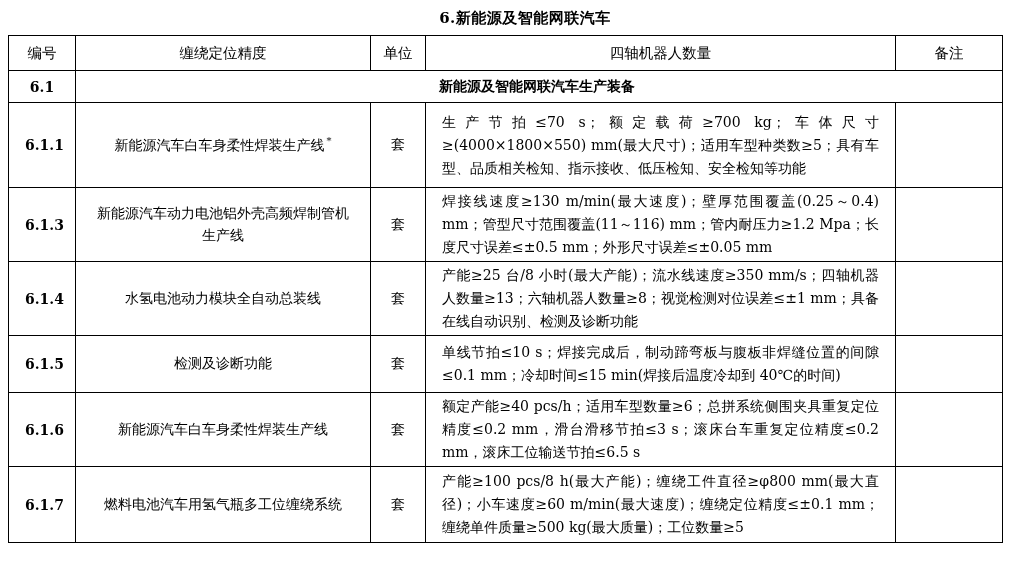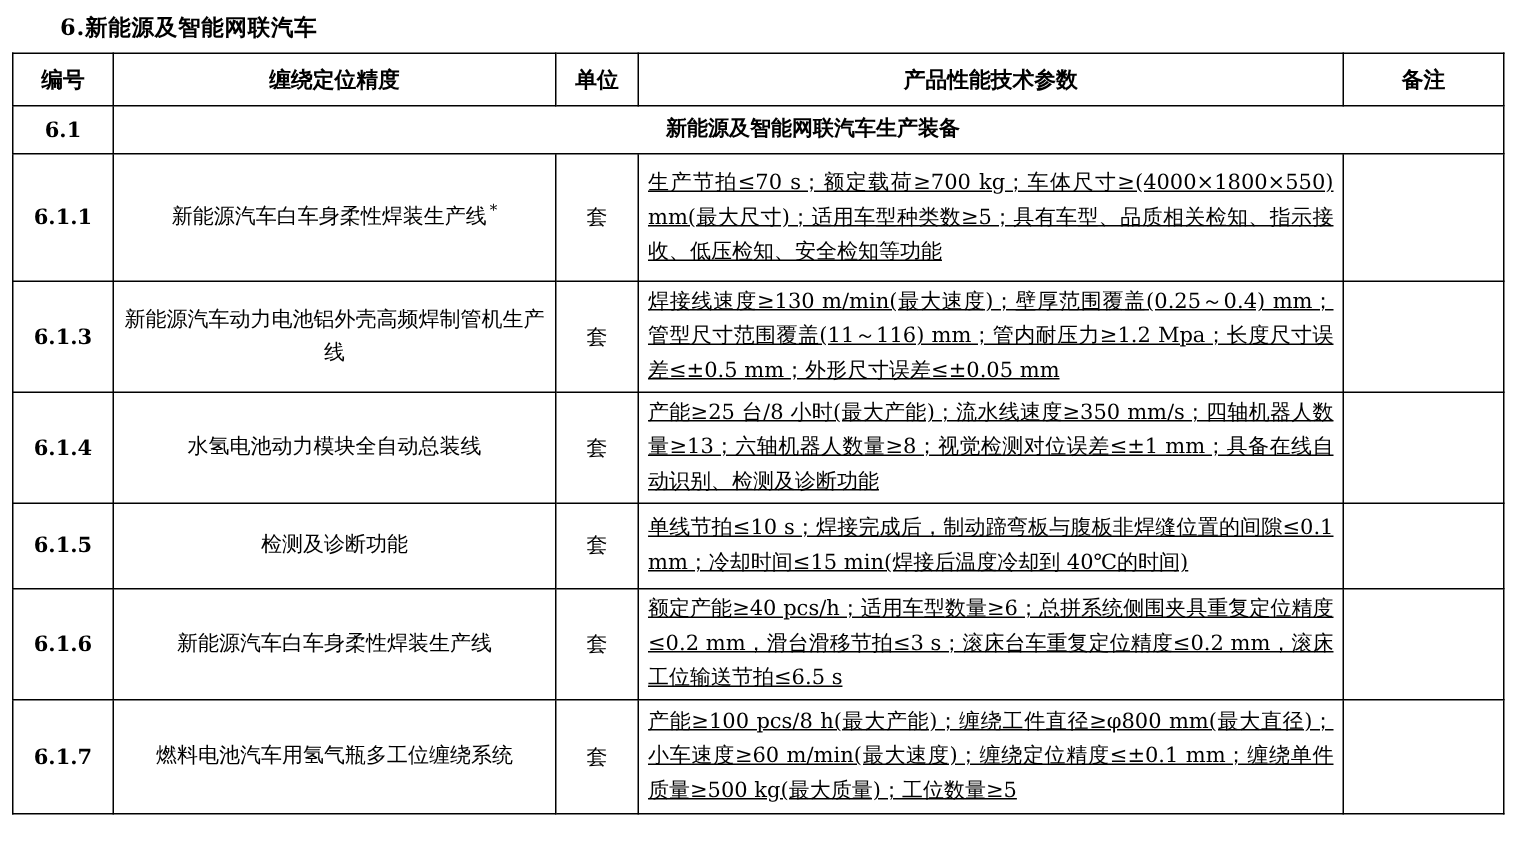--- a/index.html
+++ b/index.html
@@ -9,49 +9,49 @@
     background: #ffffff;
     color: #000000;
     font-family: "DejaVu Serif", "Liberation Serif", serif;
     overflow: hidden;
   }
   .doc-title {
     font-weight: bold;
     font-size: 15px;
     margin: 9px 0 7px 40px;
     letter-spacing: 0.5px;
+    text-align: center;
   }
   table.spec-table {
     border-collapse: collapse;
     table-layout: fixed;
     margin-left: 8px;
     width: 994px;
   }
   .spec-table td, .spec-table th {
     border: 1px solid #000000;
-    padding: 2px 6px;
+    padding: 2px 16px;
     font-size: 14px;
     vertical-align: middle;
     overflow: hidden;
   }
   .spec-table th {
-    font-weight: bold;
+    font-weight: normal;
     text-align: center;
     font-size: 14.5px;
     padding: 6px 4px;
   }
   .cell-id   { text-align: center; font-size: 13.5px; font-weight: bold; }
   .cell-name { text-align: center; padding-left: 10px; line-height: 1.55; }
   .cell-unit { text-align: center; }
   .cell-params {
     text-align: justify;
     text-justify: inter-ideograph;
     line-height: 23px;
     padding: 3px 8px 3px 8px;
-    text-decoration: underline;
   }
   .cell-remark { }
   .section-row td { font-weight: bold; }
   .section-row .cell-name { padding-left: 12px; }
   sup.star { font-size: 10px; vertical-align: super; margin-left: 2px; }
 </style>
 </head>
 <body>
 
 <div class="doc-title">6.新能源及智能网联汽车</div>
@@ -63,21 +63,21 @@
       <col style="width:55px">
       <col style="width:470px">
       <col style="width:107px">
   </colgroup>
 
   <tbody>
       <tr style="height:35px">
     <th>编号</th>
     <th>缠绕定位精度</th>
     <th>单位</th>
-    <th>产品性能技术参数</th>
+    <th>四轴机器人数量</th>
     <th>备注</th>
   </tr>
 
   <tr class="section-row" style="height:32px">
     <td class="cell-id">6.1</td>
     <td class="cell-name" colspan="4">新能源及智能网联汽车生产装备</td>
   </tr>
 
   <tr style="height:85px">
     <td class="cell-id">6.1.1</td>

